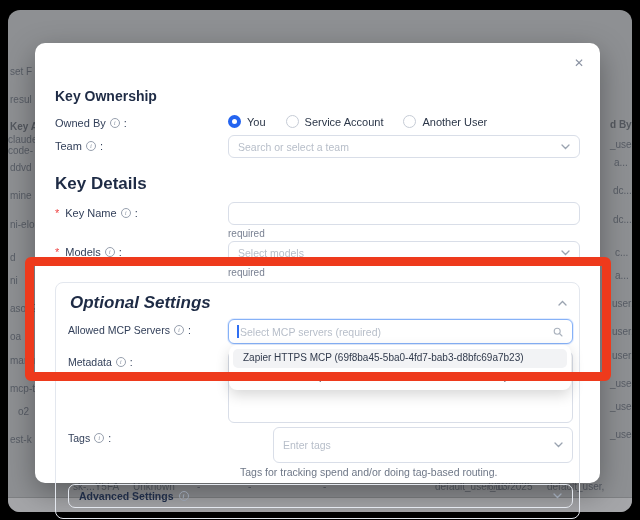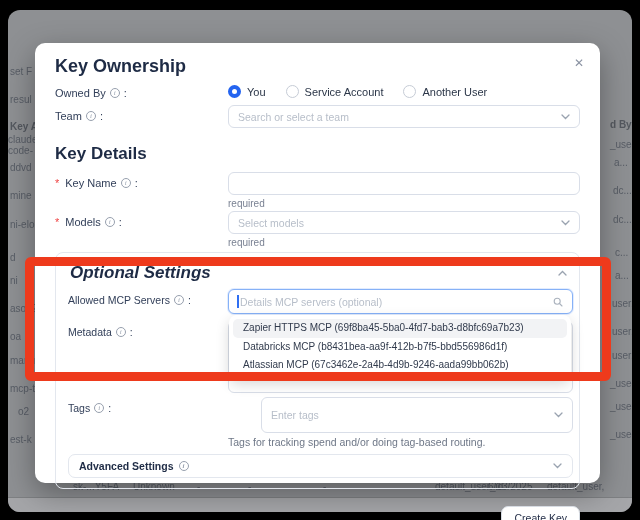--- a/index.html
+++ b/index.html
@@ -11,21 +11,21 @@
                 background:#8e9093; border-radius:12px; overflow:hidden; }
   .bg-frag { position:absolute; font-size:10px; color:#585d66; white-space:nowrap; line-height:12px; }
   .bg-frag.hdr { font-weight:700; color:#54585f; }
   .bg-footer-line { position:absolute; left:0; right:0; top:487px; height:1px; background:#7e8083; }
   .bg-footer-band { position:absolute; left:0; right:0; top:488px; bottom:0; background:#a5a6a9; }
 
   
   .modal { position:absolute; left:35px; top:43px; width:565px; height:440px;
            background:#fff; border-radius:10px; box-shadow:0 10px 30px rgba(0,0,0,.35);
            padding:16px 20px 0 20px; z-index:10; }
-  .modal-title { font-size:18px; font-weight:700; color:#1e2b45; line-height:15px; }
+  .modal-title { font-size:14px; font-weight:700; color:#1e2b45; line-height:15px;margin-top:30px; }
   .close-btn { position:absolute; right:16px; top:13px; font-size:12px; color:#8b93a3; cursor:pointer; line-height:14px; }
 
   .frow { display:flex; align-items:flex-start; }
   .frow .lbl { width:173px; flex:0 0 173px; font-size:11px; color:#33405a; font-weight:500;
                display:flex; align-items:center; gap:4px; padding-top:5px; }
   .frow .ctl { flex:1; min-width:0; }
 
   .info-ic { display:inline-flex; width:10px; height:10px; border:1px solid #97a0ae; border-radius:50%;
              color:#97a0ae; font-size:7px; line-height:1; align-items:center; justify-content:center;
              font-family:"Liberation Serif",serif; font-style:italic; flex:0 0 10px; }
@@ -219,48 +219,47 @@
 
     <div class="frow mt6">
       <div class="lbl">
         <span>Allowed MCP Servers</span>
         <span class="info-ic">i</span>
         <span>:</span>
       </div>
       <div class="ctl mcp-wrap">
         <div class="inp focused" style="height:25px;">
           <span class="caret-bar"></span>
-          <span class="ph">Details MCP servers (optional)</span>
+          <span class="ph">Select MCP servers (required)</span>
           <span class="chev">
             <svg width="10" height="10" viewBox="0 0 10 10">
                 <circle cx="4.2" cy="4.2" r="3" fill="none" stroke="#aab2bd" stroke-width="1.1"></circle>
                 <path d="M6.5 6.5L9 9" stroke="#aab2bd" stroke-width="1.1" stroke-linecap="round"></path>
               </svg>
           </span>
         </div>
         <div class="dropdown">
           <div class="dd-opt hl">Zapier HTTPS MCP (69f8ba45-5ba0-4fd7-bab3-d8bfc69a7b23)</div>
           <div class="dd-opt">Databricks MCP (b8431bea-aa9f-412b-b7f5-bbd556986d1f)</div>
-          <div class="dd-opt">Atlassian MCP (67c3462e-2a4b-4d9b-9246-aada99bb062b)</div>
         </div>
       </div>
     </div>
 
     <div class="frow mt7">
       <div class="lbl">
         <span>Metadata</span>
         <span class="info-ic">i</span>
         <span>:</span>
       </div>
       <div class="ctl">
         <textarea class="meta" style=""></textarea>
       </div>
     </div>
 
-    <div class="frow" style="margin-top:0;">
+    <div class="frow" style="margin-top:0;gap:12px;">
       <div class="lbl">
         <span>Tags</span>
         <span class="info-ic">i</span>
         <span>:</span>
       </div>
       <div class="ctl">
         <div class="inp" style="height:36px;margin-left:33px;">
           <span class="ph">Enter tags</span>
           <span class="chev">
             <svg width="9" height="6" viewBox="0 0 9 6">

